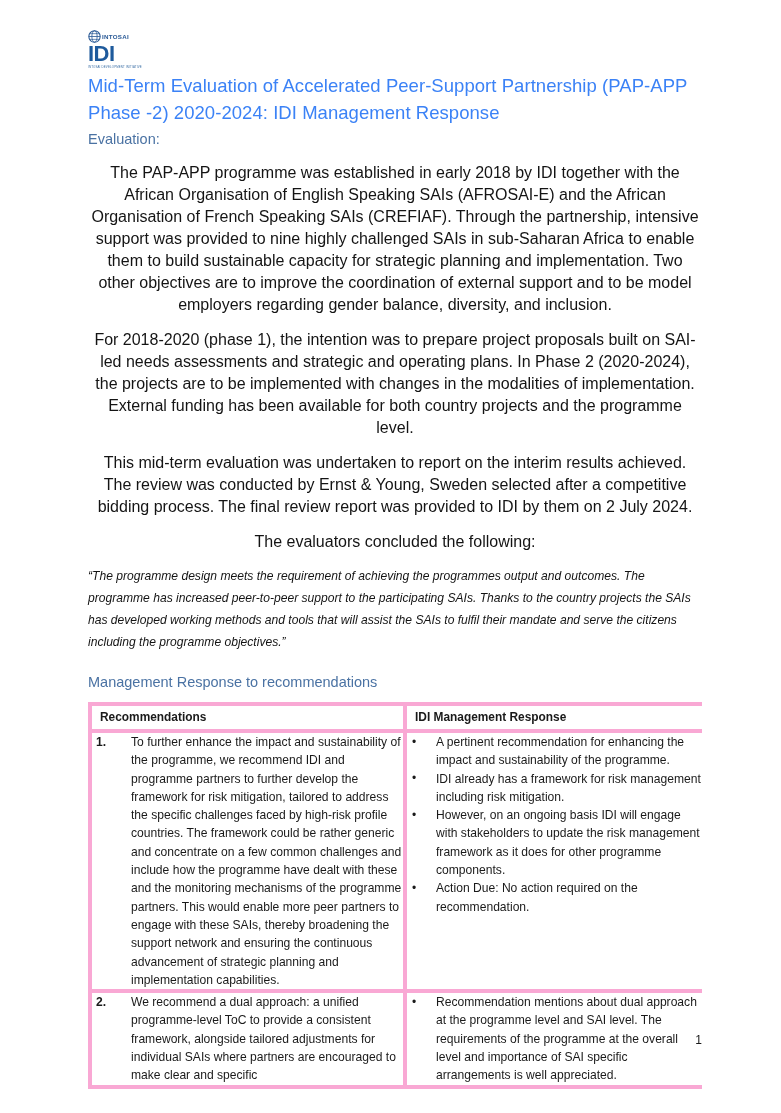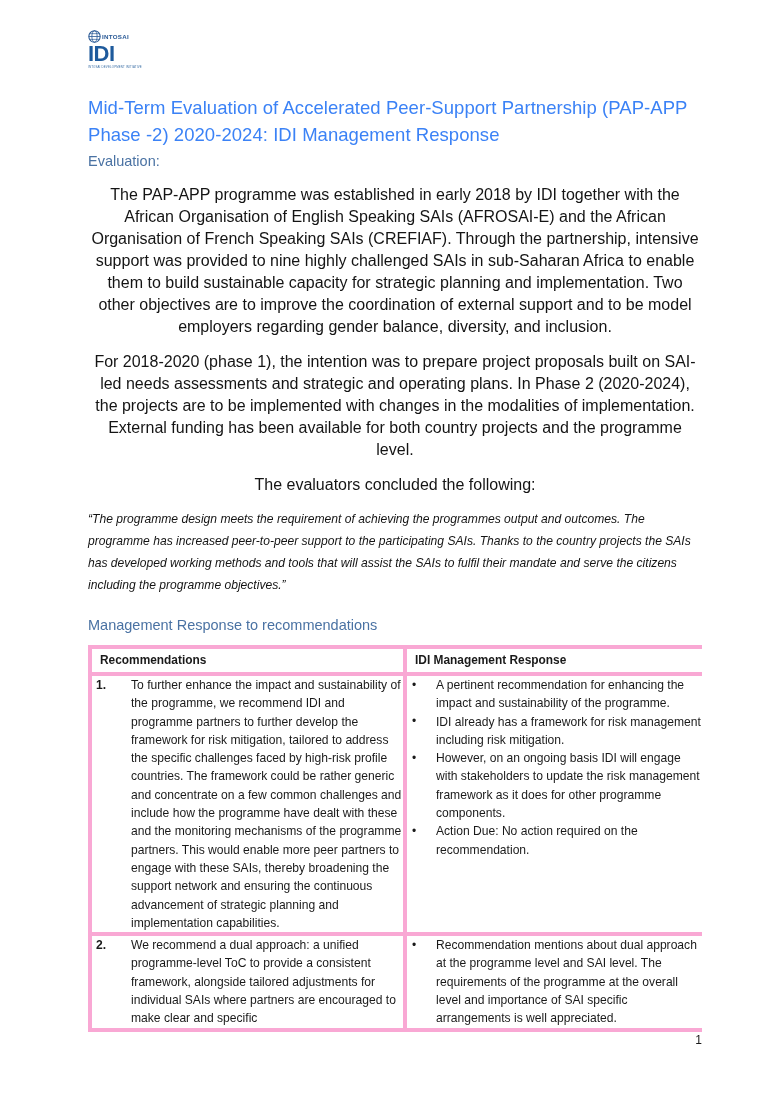--- a/index.html
+++ b/index.html
@@ -29,21 +29,20 @@
     left: 88px;
     top: 30px;
     width: 614px;
   }
 
   
   .logo-block {
     width: 52px;
     height: 42px;
     position: relative;
-    margin-bottom: 22px;
   }
   .logo-top {
     display: flex;
     align-items: center;
     height: 13px;
   }
   .globe-icon {
     width: 13px;
     height: 13px;
     flex: 0 0 auto;
@@ -231,20 +230,21 @@
       <div class="logo-idi">IDI</div>
       <div class="logo-tagline">INTOSAI DEVELOPMENT INITIATIVE</div>
     </div>
 
     <h1 class="doc-title">Mid-Term Evaluation of Accelerated Peer-Support Partnership (PAP-APP Phase -2) 2020-2024: IDI Management Response</h1>
 
     <h2 class="sub-heading">Evaluation:</h2>
 
     <p class="body-para">The PAP-APP programme was established in early 2018 by IDI together with the African Organisation of English Speaking SAIs (AFROSAI-E) and the African Organisation of French Speaking SAIs (CREFIAF). Through the partnership, intensive support was provided to nine highly challenged SAIs in sub-Saharan Africa to enable them to build sustainable capacity for strategic planning and implementation. Two other objectives are to improve the coordination of external support and to be model employers regarding gender balance, diversity, and inclusion.</p>
     <p class="body-para">For 2018-2020 (phase 1), the intention was to prepare project proposals built on SAI-led needs assessments and strategic and operating plans. In Phase 2 (2020-2024), the projects are to be implemented with changes in the modalities of implementation. External funding has been available for both country projects and the programme level.</p>
+    <p class="body-para">This mid-term evaluation was undertaken to report on the interim results achieved. The review was conducted by Ernst &amp; Young, Sweden selected after a competitive bidding process. The final review report was provided to IDI by them on 2 July 2024.</p>
     <p class="body-para tight">The evaluators concluded the following:</p>
 
     <p class="quote-para">“The programme design meets the requirement of achieving the programmes output and outcomes. The programme has increased peer-to-peer support to the participating SAIs. Thanks to the country projects the SAIs has developed working methods and tools that will assist the SAIs to fulfil their mandate and serve the citizens including the programme objectives.”</p>
 
     <h2 class="section-heading">Management Response to recommendations</h2>
 
     <div class="table-clip">
       <table class="resp-table">
         <colgroup>
           <col class="col-left">

